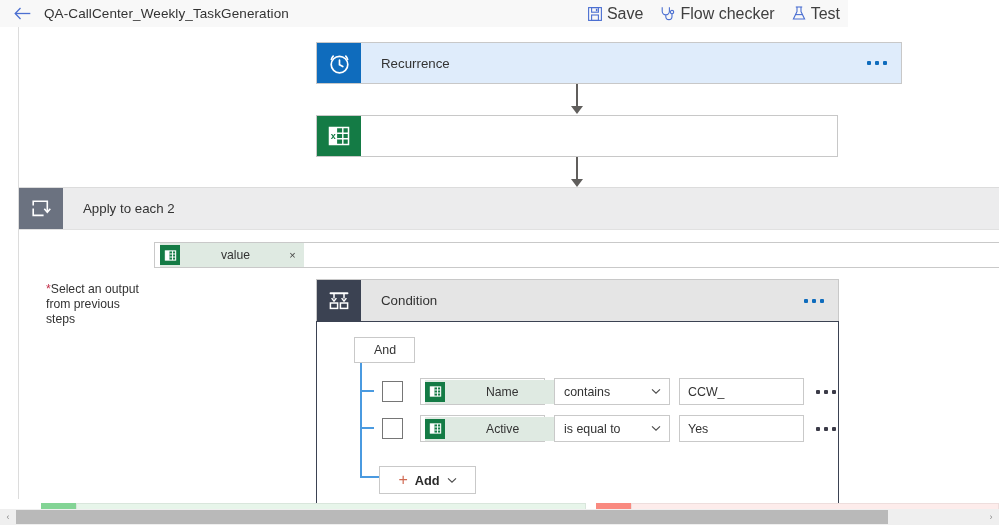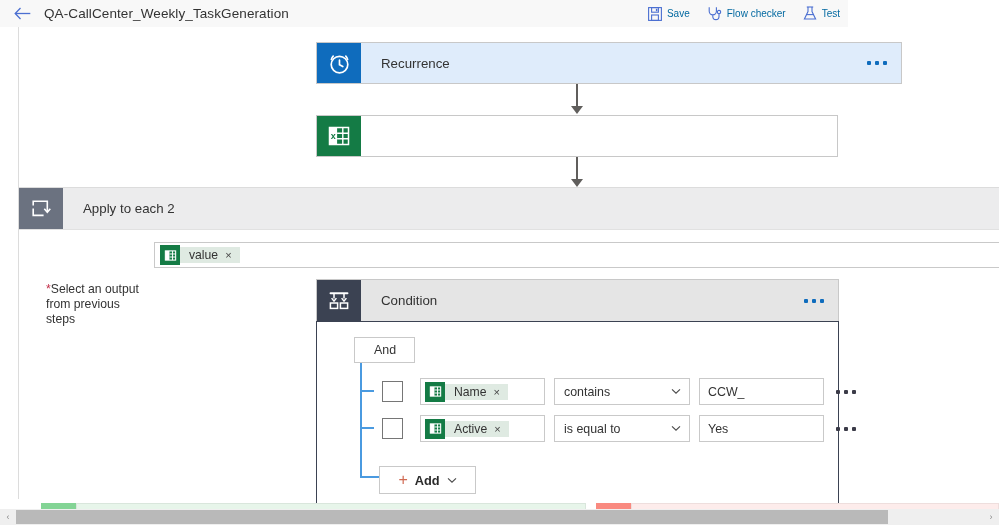--- a/index.html
+++ b/index.html
@@ -24,21 +24,21 @@
     cursor:pointer;
   }
   .flow-title {
     font-size: 13.5px; color:#333; letter-spacing:.1px; white-space:nowrap;
   }
   .topbar-right {
     position:absolute; right:8px; top:0; height:27px;
     display:flex; align-items:center; gap:17px;
   }
   .cmd { display:flex; align-items:center; gap:5px; cursor:pointer; }
-  .cmd-label { font-size:10px; color:#0369a1; white-space:nowrap; }
+  .cmd-label { font-size:16px; color:#404040; white-space:nowrap; }
   .cmd svg { display:block; }
 
   
   .canvas { position:absolute; left:0; top:27px; width:999px; height:471px; background:#fff; }
 
   
   .card {
     position:absolute;
     height:42px;
     display:flex; align-items:stretch;
@@ -93,22 +93,22 @@
   .field-row { position:absolute; left:0; top:54px; width:1020px; display:flex; }
   .field-label {
     width:130px; padding-left:27px; font-size:12.2px; color:#333; line-height:15px;margin-top:40px;
   }
   .req-star { color:#c4314b; }
   .field-input {
     margin-left:5px; width:860px; height:26px; background:#fff;
     border:1px solid #c9c9c9; display:flex; align-items:center; padding-left:5px;
   }
   .token {
-    height:16px; display:inline-flex; align-items:center; background:#dfeae2;
-    padding-right:8px; font-size:12.2px; color:#333;
+    height:24px; display:inline-flex; align-items:center; background:#dfeae2;
+    padding-right:8px; font-size:12.2px; color:#333;gap:32px;
   }
   .token .tok-icon { width:20px; height:20px; background:#147b45; display:flex; align-items:center; justify-content:center; margin-right:9px; }
   .token .tok-x { margin-left:7px; font-size:11px; color:#444; cursor:pointer; }
 
   
   #condition-wrap { position:absolute; left:316px; top:252px; width:523px; }
   #cond-head {
     height:42px; display:flex; align-items:stretch;
     border:1px solid #c8c8c8; border-bottom:none; position:relative;
   }
@@ -132,21 +132,21 @@
 
   .cond-row { position:absolute; display:flex; align-items:center; }
   .cb {
     width:21px; height:21px; border:1px solid #767676; background:#fff; cursor:pointer;
   }
   .cond-token-box {
     margin-left:17px; width:125px; height:27px; border:1px solid #c9c9c9;
     background:#fff; display:flex; align-items:center; padding-left:4px;
   }
   .op-select {
-    margin-left:9px; width:136px; height:27px; border:1px solid #c9c9c9; background:#fff;
+    margin-left:9px; width:116px; height:27px; border:1px solid #c9c9c9; background:#fff;
     display:flex; align-items:center; justify-content:space-between; padding:0 8px 0 9px;
     font-size:12.4px; color:#333; cursor:pointer;
   }
   .val-input {
     margin-left:9px; width:125px; height:27px; border:1px solid #c9c9c9; background:#fff;
     display:flex; align-items:center; padding-left:8px; font-size:12.4px; color:#333;
   }
   .row-ellipsis { margin-left:12px; display:flex; gap:4px; cursor:pointer; }
   .row-ellipsis i { width:4px; height:4px; background:#3b3b48; display:block; border-radius:1px; }
 

